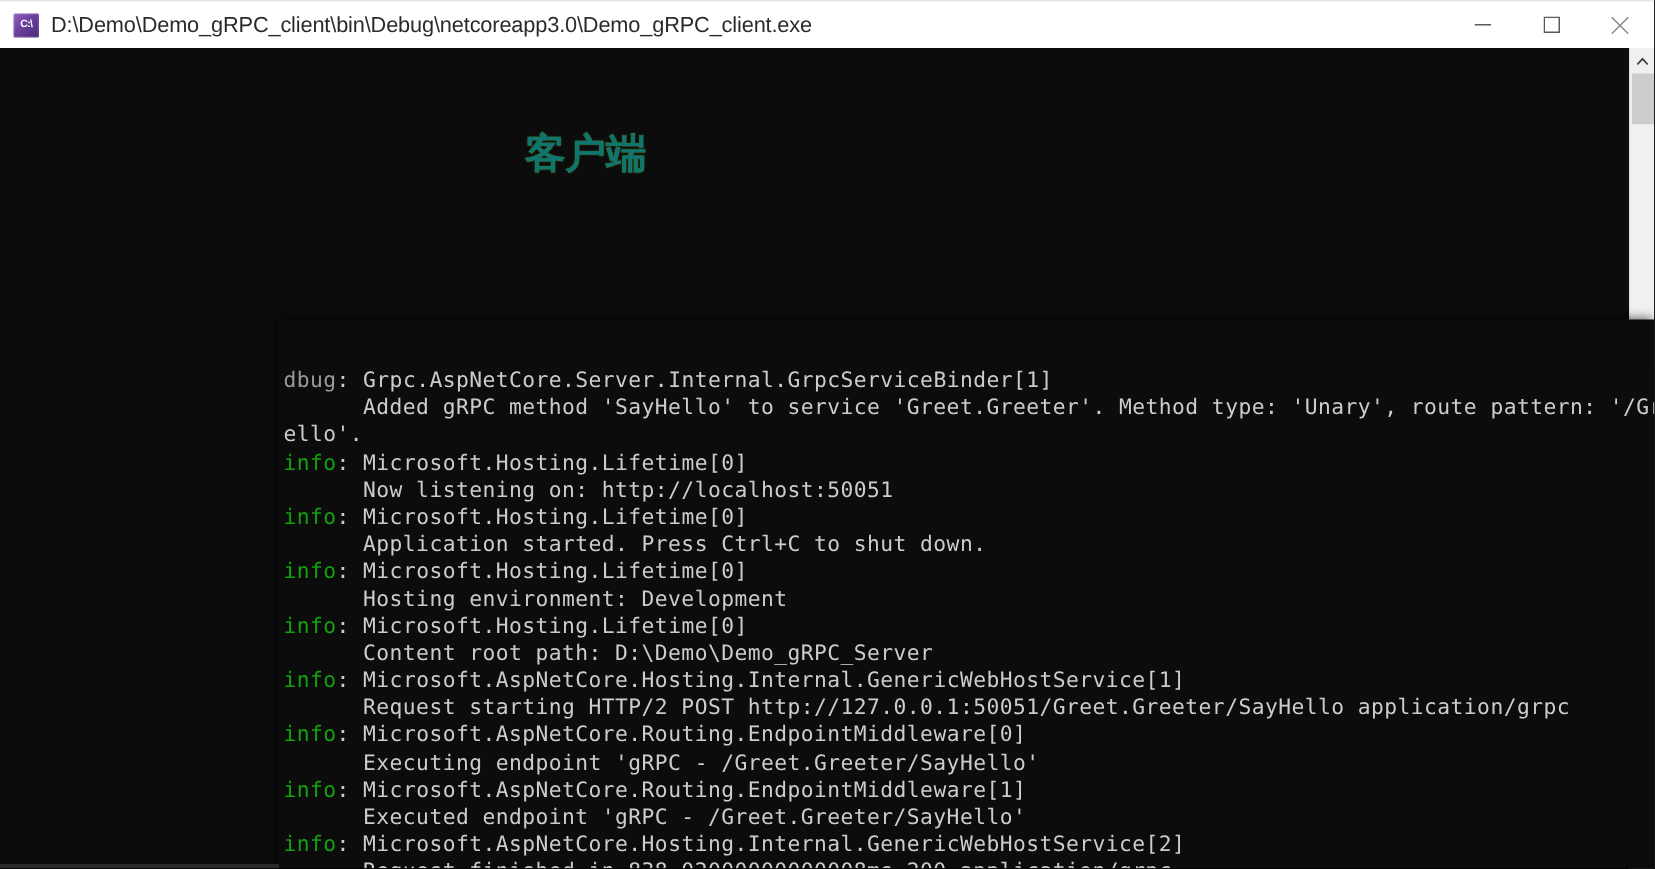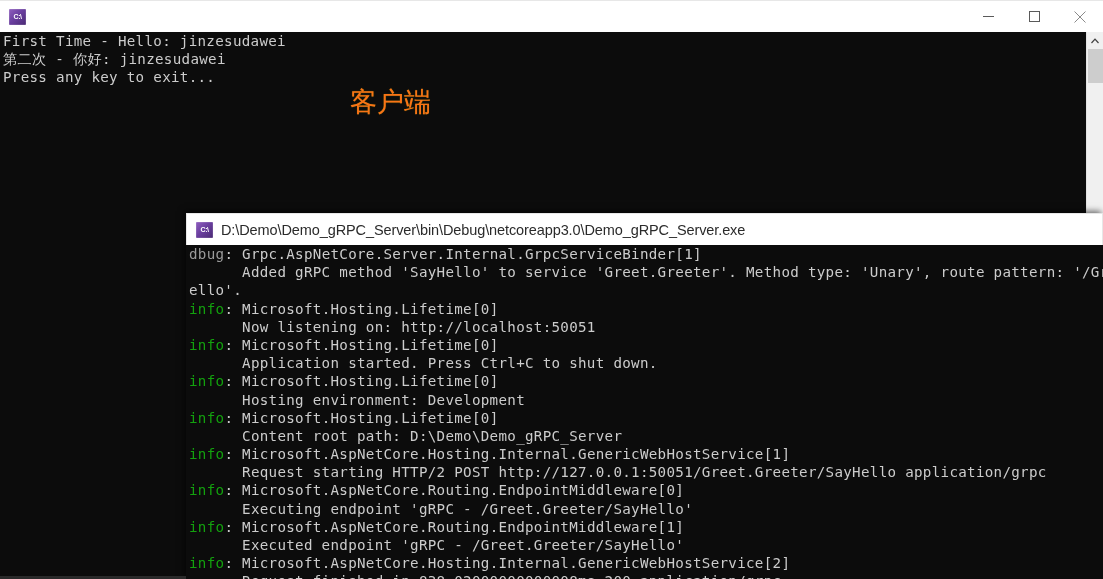--- a/index.html
+++ b/index.html
@@ -111,23 +111,23 @@
     white-space: pre;
     letter-spacing: 0.3px;
   }
   .console-text .ln { display: block; height: 18.2px; }
 
   .c-gray  { color: #cccccc; }
 
   
   .annotation {
     position: absolute;
-    color: #f97316;
+    color: #0f766e;
     font-family: "DejaVu Sans", sans-serif;
-    font-weight: normal;
+    font-weight: bold;
     white-space: nowrap;
     text-shadow: 0 0 1px rgba(232,232,0,0.4);
   }
 
   
   .vscroll {
     position: absolute;
     top: 0;
     right: 0;
     width: 17px;
@@ -200,20 +200,21 @@
 </style>
 </head>
 <body>
 
 <div id="screen">
 
   <div class="console-window" id="client-window">
 
     <div class="titlebar no-border-lr">
       <div class="app-icon">C:\</div>
+      <div class="title-text">D:\Demo\Demo_gRPC_client\bin\Debug\netcoreapp3.0\Demo_gRPC_client.exe</div>
 
       <div class="win-controls">
         <div class="win-btn">
           <svg width="11" height="11" viewBox="0 0 11 11">
               <line x1="0" y1="5.5" x2="11" y2="5.5" stroke="#5a5a5a" stroke-width="1"></line>
             </svg>
         </div>
         <div class="win-btn">
           <svg width="11" height="11" viewBox="0 0 11 11">
               <rect x="0.5" y="0.5" width="10" height="10" fill="none" stroke="#5a5a5a" stroke-width="1"></rect>
@@ -222,42 +223,37 @@
         <div class="win-btn">
           <svg width="12" height="12" viewBox="0 0 12 12">
               <line x1="0.5" y1="0.5" x2="11.5" y2="11.5" stroke="#8a8a8a" stroke-width="1"></line>
               <line x1="11.5" y1="0.5" x2="0.5" y2="11.5" stroke="#8a8a8a" stroke-width="1"></line>
             </svg>
         </div>
       </div>
     </div>
 
     <div class="console-body" id="client-body">
-      <div class="console-text" id="client-text"><span class="ln c-gray">First Time - Hello: jinzesudawei</span><span class="ln c-gray">第二次 - 你好: jinzesudawei</span><span class="ln c-gray">Press any key to exit...</span></div>
 
       <div class="annotation" id="client-annotation" style="left:350px; top:52px; font-size:27px;">客户端</div>
 
       <div class="vscroll">
         <div class="sb-arrow">
           <svg width="8" height="6" viewBox="0 0 8 6">
               <path d="M0.5 5 L4 1.2 L7.5 5" fill="none" stroke="#404040" stroke-width="1.2"></path>
             </svg>
         </div>
         <div class="sb-thumb" style="top:17px; height:34px;"></div>
         <div class="sb-track" style="top:51px; bottom:0;"></div>
       </div>
     </div>
   </div>
 
   <div class="console-window" id="server-window">
 
-    <div class="titlebar">
-      <div class="app-icon">C:\</div>
-      <div class="title-text">D:\Demo\Demo_gRPC_Server\bin\Debug\netcoreapp3.0\Demo_gRPC_Server.exe</div>
-    </div>
 
     <div class="console-body" id="server-body">
       <div class="console-text" id="server-text"><span class="ln"><span style="color: rgb(154, 154, 154);">dbug</span><span style="color: rgb(204, 204, 204);">: </span><span style="color: rgb(204, 204, 204);">Grpc.AspNetCore.Server.Internal.GrpcServiceBinder[1]</span></span><span class="ln"><span style="color: rgb(204, 204, 204);">      Added gRPC method 'SayHello' to service 'Greet.Greeter'. Method type: 'Unary', route pattern: '/Greet.Greeter/SayH</span></span><span class="ln"><span style="color: rgb(204, 204, 204);">ello'.</span></span><span class="ln"><span style="color: rgb(19, 161, 14);">info</span><span style="color: rgb(204, 204, 204);">: </span><span style="color: rgb(204, 204, 204);">Microsoft.Hosting.Lifetime[0]</span></span><span class="ln"><span style="color: rgb(204, 204, 204);">      Now listening on: http://localhost:50051</span></span><span class="ln"><span style="color: rgb(19, 161, 14);">info</span><span style="color: rgb(204, 204, 204);">: </span><span style="color: rgb(204, 204, 204);">Microsoft.Hosting.Lifetime[0]</span></span><span class="ln"><span style="color: rgb(204, 204, 204);">      Application started. Press Ctrl+C to shut down.</span></span><span class="ln"><span style="color: rgb(19, 161, 14);">info</span><span style="color: rgb(204, 204, 204);">: </span><span style="color: rgb(204, 204, 204);">Microsoft.Hosting.Lifetime[0]</span></span><span class="ln"><span style="color: rgb(204, 204, 204);">      Hosting environment: Development</span></span><span class="ln"><span style="color: rgb(19, 161, 14);">info</span><span style="color: rgb(204, 204, 204);">: </span><span style="color: rgb(204, 204, 204);">Microsoft.Hosting.Lifetime[0]</span></span><span class="ln"><span style="color: rgb(204, 204, 204);">      Content root path: D:\Demo\Demo_gRPC_Server</span></span><span class="ln"><span style="color: rgb(19, 161, 14);">info</span><span style="color: rgb(204, 204, 204);">: </span><span style="color: rgb(204, 204, 204);">Microsoft.AspNetCore.Hosting.Internal.GenericWebHostService[1]</span></span><span class="ln"><span style="color: rgb(204, 204, 204);">      Request starting HTTP/2 POST http://127.0.0.1:50051/Greet.Greeter/SayHello application/grpc</span></span><span class="ln"><span style="color: rgb(19, 161, 14);">info</span><span style="color: rgb(204, 204, 204);">: </span><span style="color: rgb(204, 204, 204);">Microsoft.AspNetCore.Routing.EndpointMiddleware[0]</span></span><span class="ln"><span style="color: rgb(204, 204, 204);">      Executing endpoint 'gRPC - /Greet.Greeter/SayHello'</span></span><span class="ln"><span style="color: rgb(19, 161, 14);">info</span><span style="color: rgb(204, 204, 204);">: </span><span style="color: rgb(204, 204, 204);">Microsoft.AspNetCore.Routing.EndpointMiddleware[1]</span></span><span class="ln"><span style="color: rgb(204, 204, 204);">      Executed endpoint 'gRPC - /Greet.Greeter/SayHello'</span></span><span class="ln"><span style="color: rgb(19, 161, 14);">info</span><span style="color: rgb(204, 204, 204);">: </span><span style="color: rgb(204, 204, 204);">Microsoft.AspNetCore.Hosting.Internal.GenericWebHostService[2]</span></span><span class="ln"><span style="color: rgb(204, 204, 204);">      Request finished in 838.02000000000008ms 200 application/grpc</span></span></div>
 
     </div>
   </div>
 
   <div class="bottom-strip"></div>
 
 </div>

